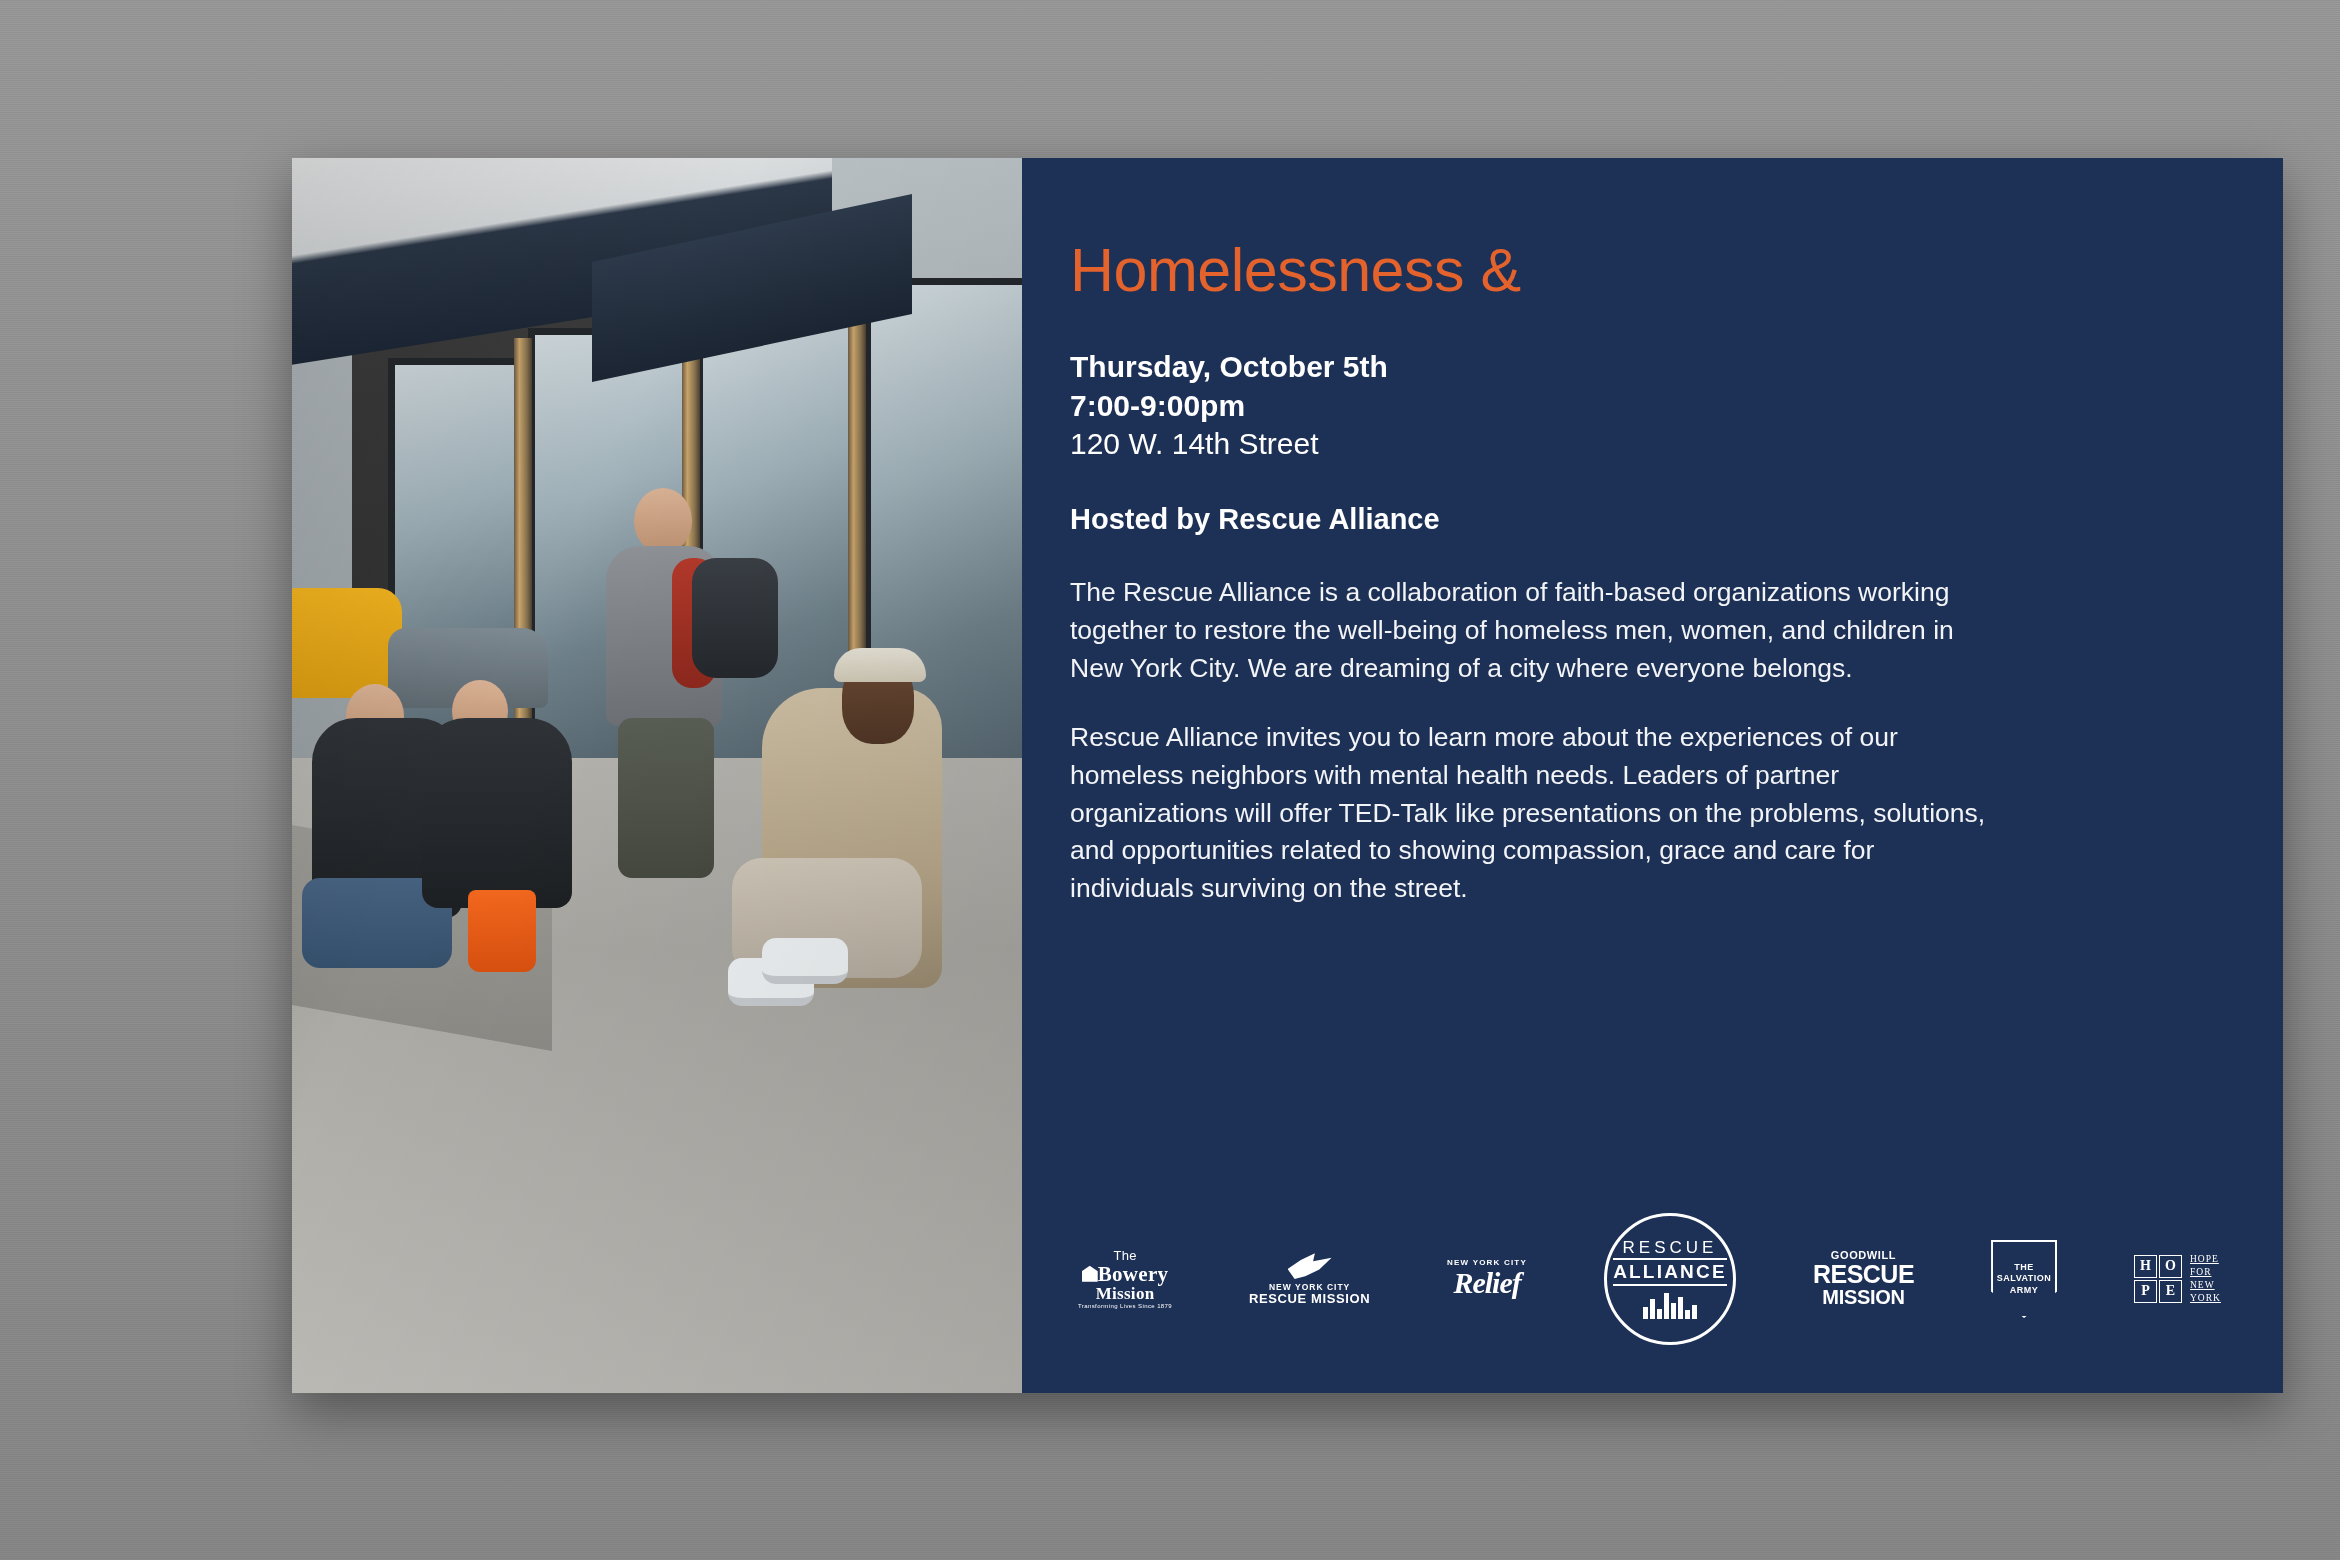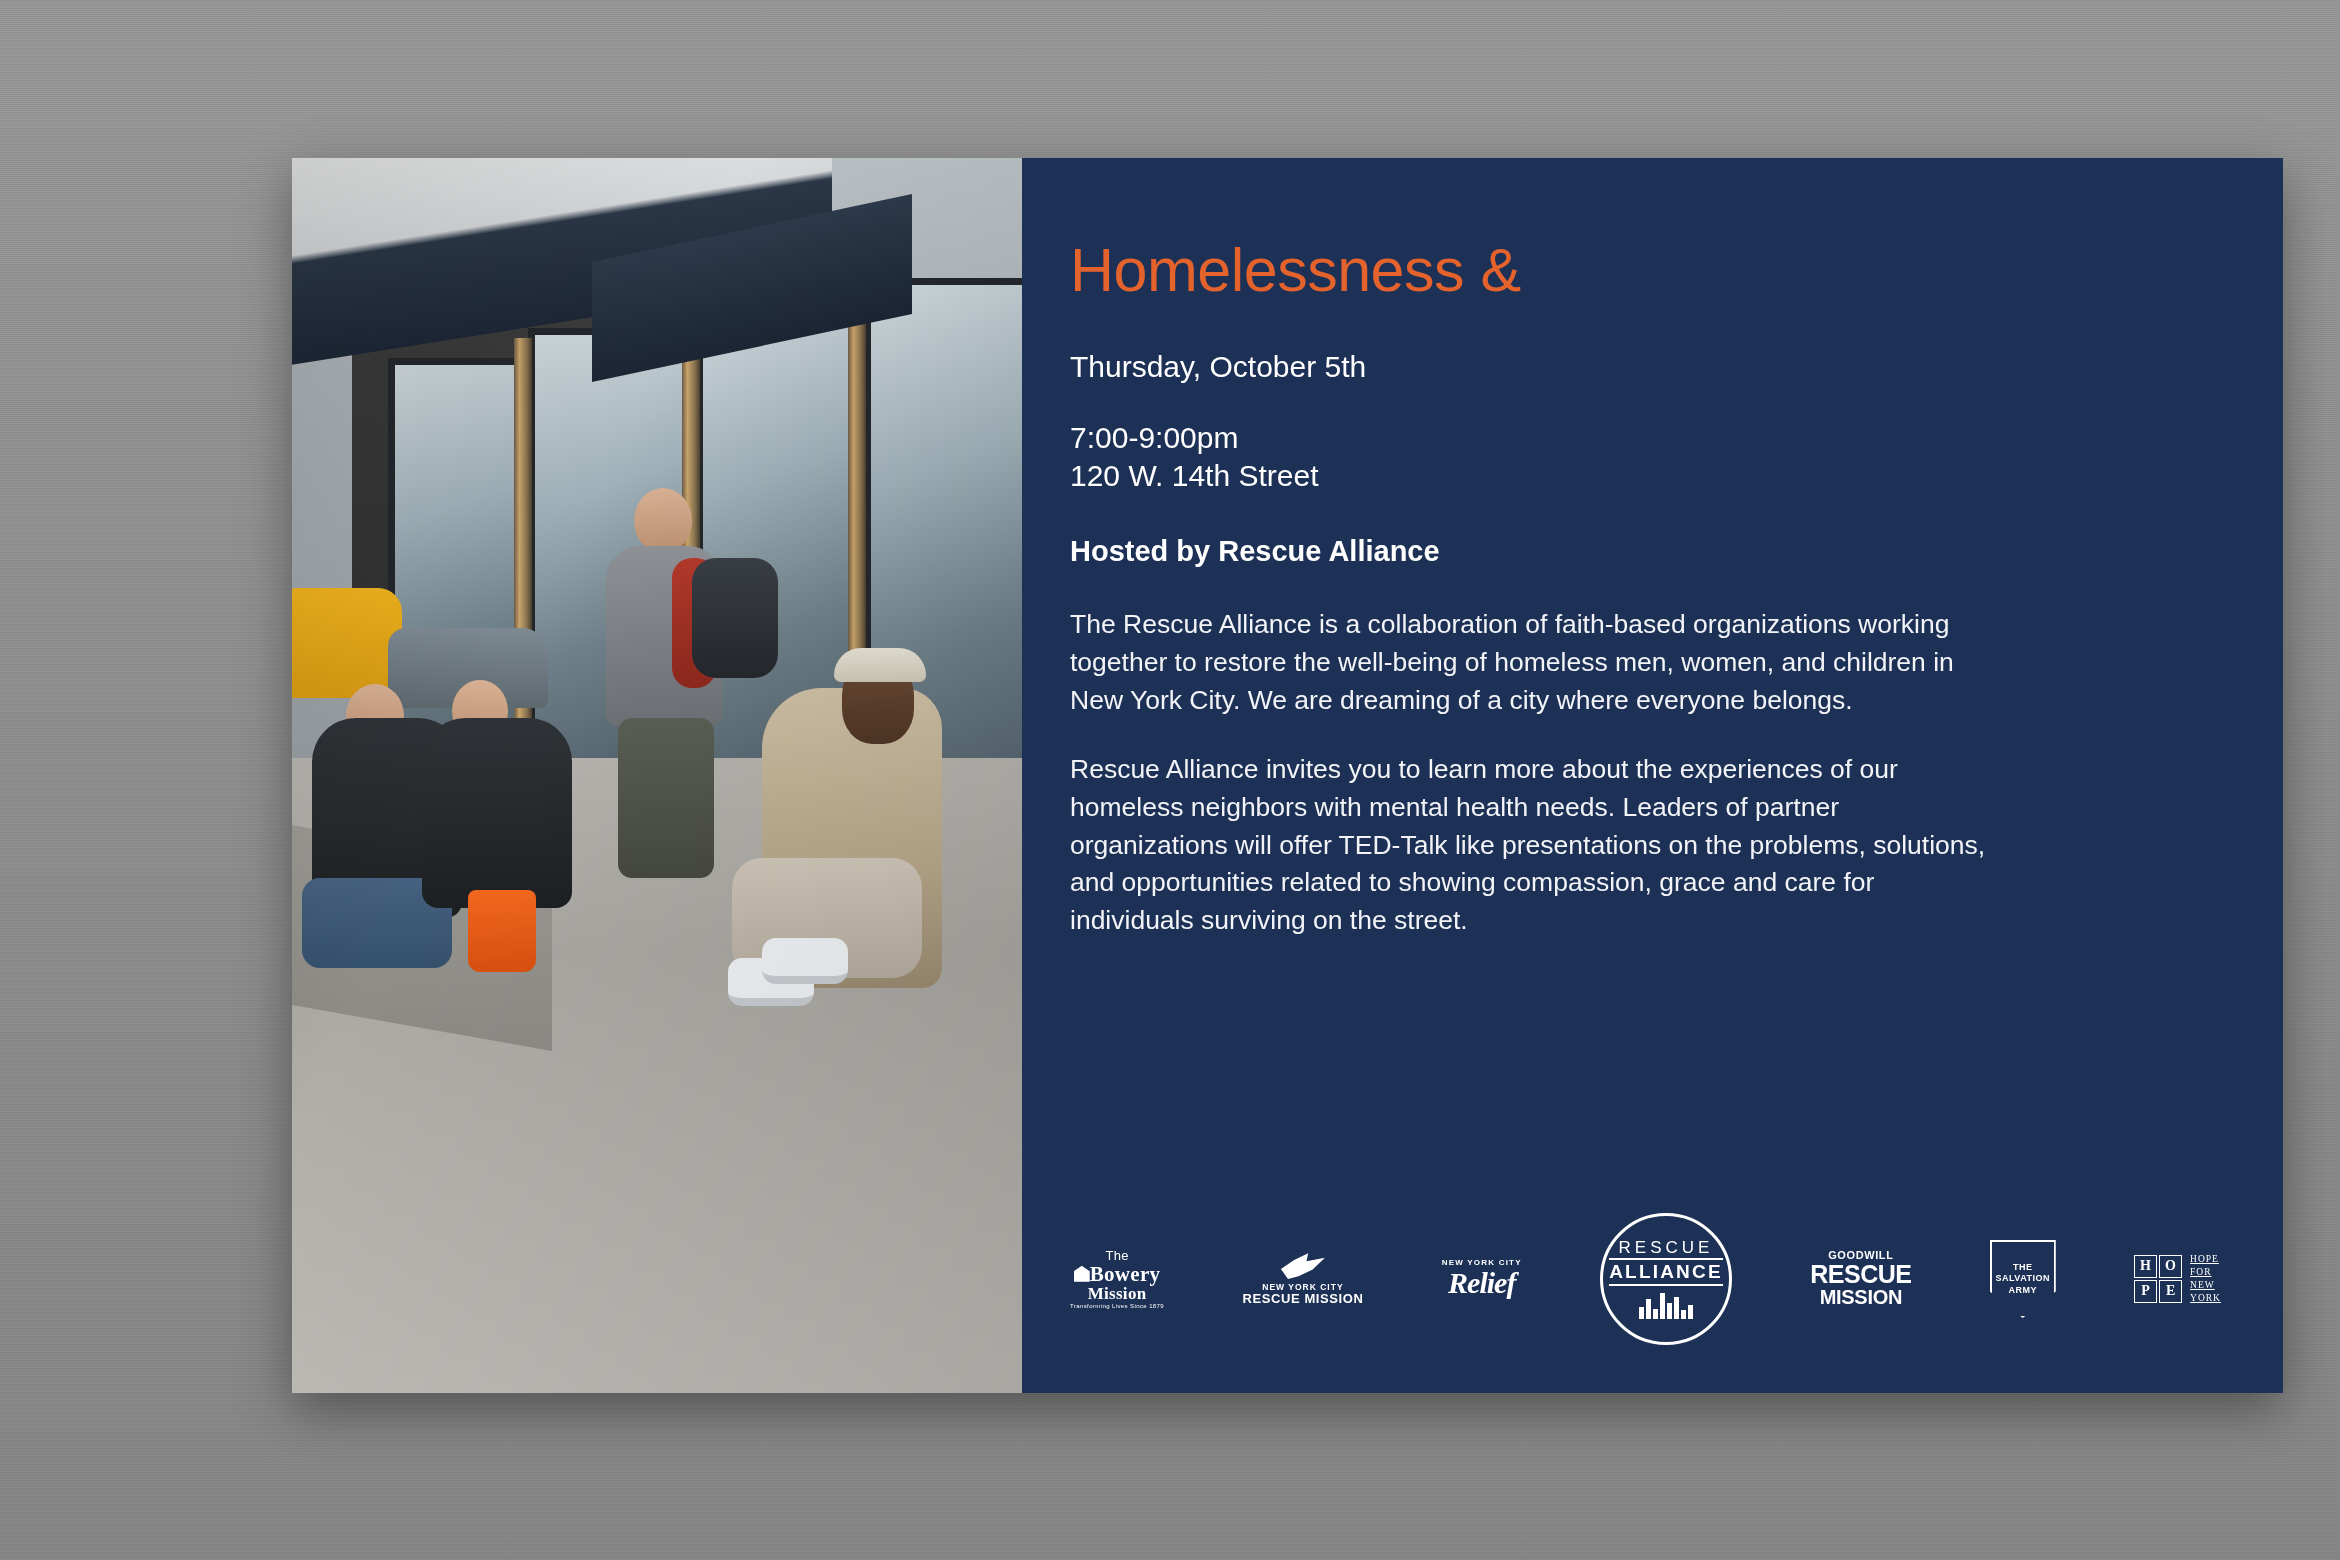--- a/index.html
+++ b/index.html
@@ -180,40 +180,40 @@
     font-size: 61px;
     line-height: 1.12;
     font-weight: 400;
     letter-spacing: -0.5px;
   }
   .details {
     margin-top: 44px;
     font-size: 30px;
     line-height: 1.28;
   }
-  .details .bold { font-weight: normal; margin-top: 32px; }
+  .details .bold { font-weight: bold; }
   .hosted {
     margin-top: 40px;
     font-size: 29px;
     font-weight: bold;
   }
   .para {
     margin-top: 38px;
     font-size: 26.5px;
     line-height: 1.42;
     max-width: 920px;
     color: #f2f4f7;
     font-weight: 300;
   }
   .para + .para { margin-top: 32px; }
 
   
   .logos {
     position: absolute;
-    left: 48px;
+    left: 56px;
     bottom: 48px;
     right: 62px;
     display: flex;
     align-items: center;
     justify-content: space-between;
     gap: 14px;
   }
   .logo {
     color: #fff;
     text-align: center;

